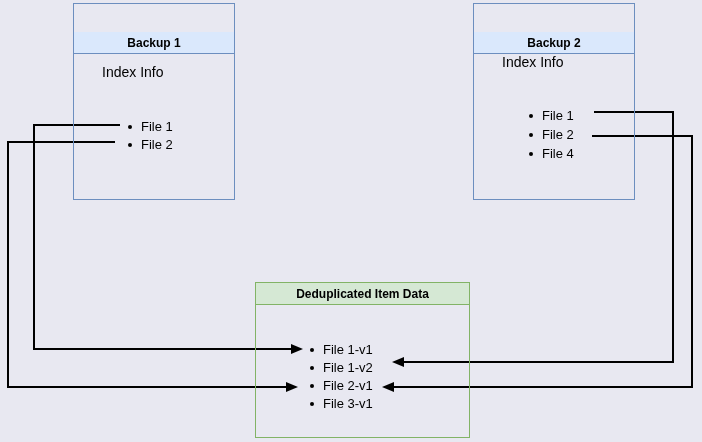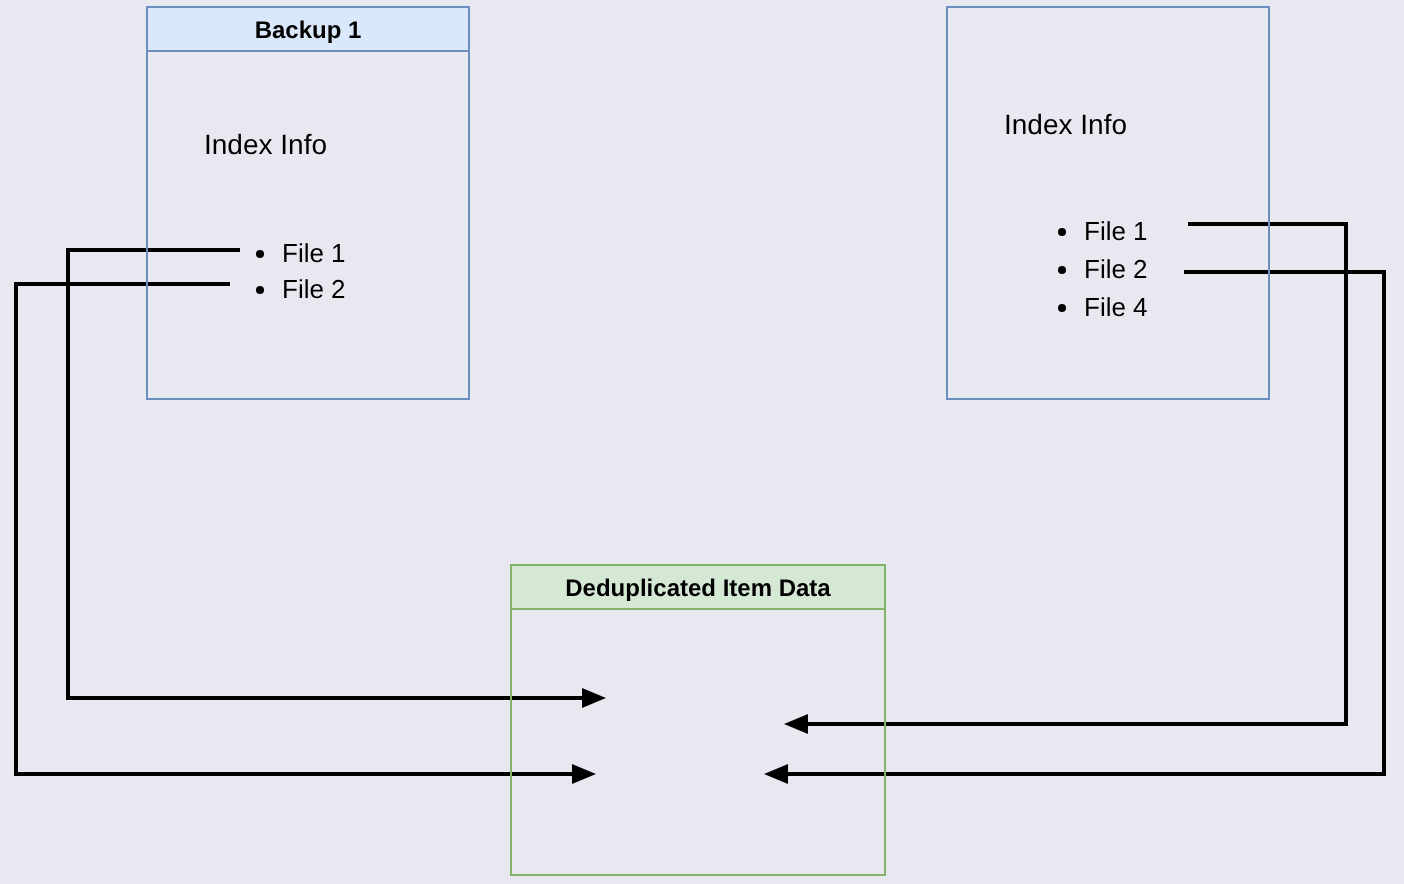--- a/index.html
+++ b/index.html
@@ -47,28 +47,29 @@
     line-height: 22px;
     text-align: center;
     font-size: 12px;
     font-weight: bold;
     color: #000;
     box-sizing: border-box;
   }
   .blue .box-header {
     background: var(--blue_fill, #dae8fc);
     border-bottom: 1.5px solid var(--blue_border, #6c8ebf);
+    margin-top: 28px;
   }
   .green .box-header {
     background: var(--green_fill, #d5e8d4);
     border-bottom: 1.5px solid var(--green_border, #82b366);
   }
   #backup1-box { left: 73px; top: 3px; width: 162px; height: 197px; }
   #backup2-box { left: 473px; top: 3px; width: 162px; height: 197px; }
-  #dedup-box   { left: 255px; top: 282px; width: 188px; height: 156px; }
+  #dedup-box   { left: 255px; top: 282px; width: 215px; height: 156px; }
   .index-info {
     position: absolute;
     font-size: 14px;
     color: #000;
     white-space: nowrap;
   }
   #backup1-box .index-info { left: 28px; top: 60px; }
   #backup2-box .index-info { left: 28px; top: 50px; }
   ul.file-list {
     position: absolute;
@@ -131,25 +132,32 @@
   <div class="box blue" id="backup1-box">
     <div class="box-header">Backup 1</div>
     <div class="index-info">Index Info</div>
     <ul class="file-list">
       <li>File 1</li>
       <li>File 2</li>
     </ul>
   </div>
 
   <div class="box blue" id="backup2-box">
+    <div class="box-header">Backup 2</div>
     <div class="index-info">Index Info</div>
     <ul class="file-list">
       <li>File 1</li>
       <li>File 2</li>
       <li>File 4</li>
     </ul>
   </div>
 
   <div class="box green" id="dedup-box">
     <div class="box-header">Deduplicated Item Data</div>
+    <ul class="file-list">
+      <li>File 1-v1</li>
+      <li>File 1-v2</li>
+      <li>File 2-v1</li>
+      <li>File 3-v1</li>
+    </ul>
   </div>
 
 </div>
 
 </body></html>

